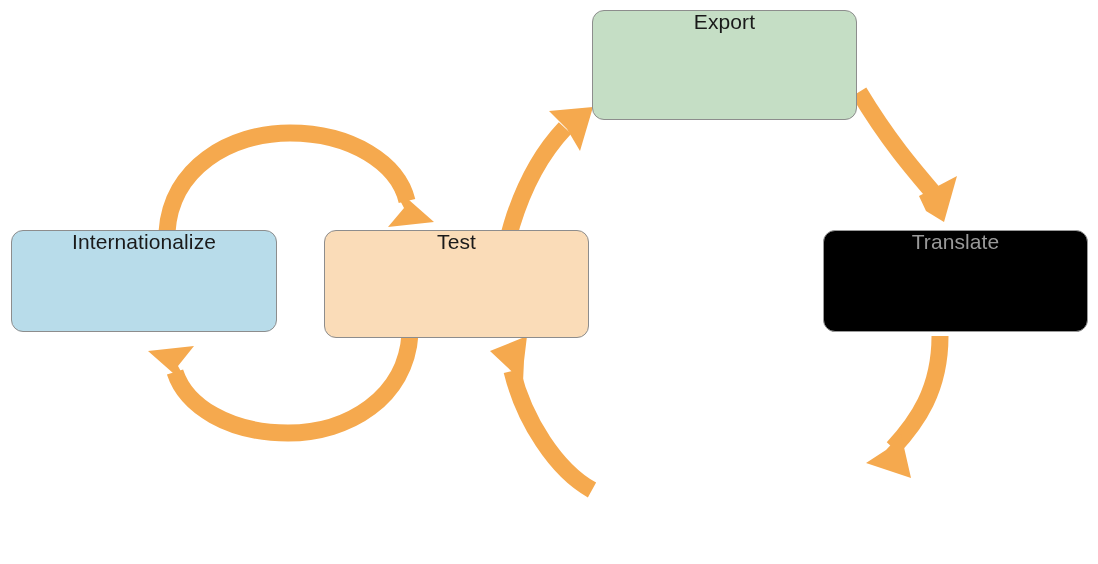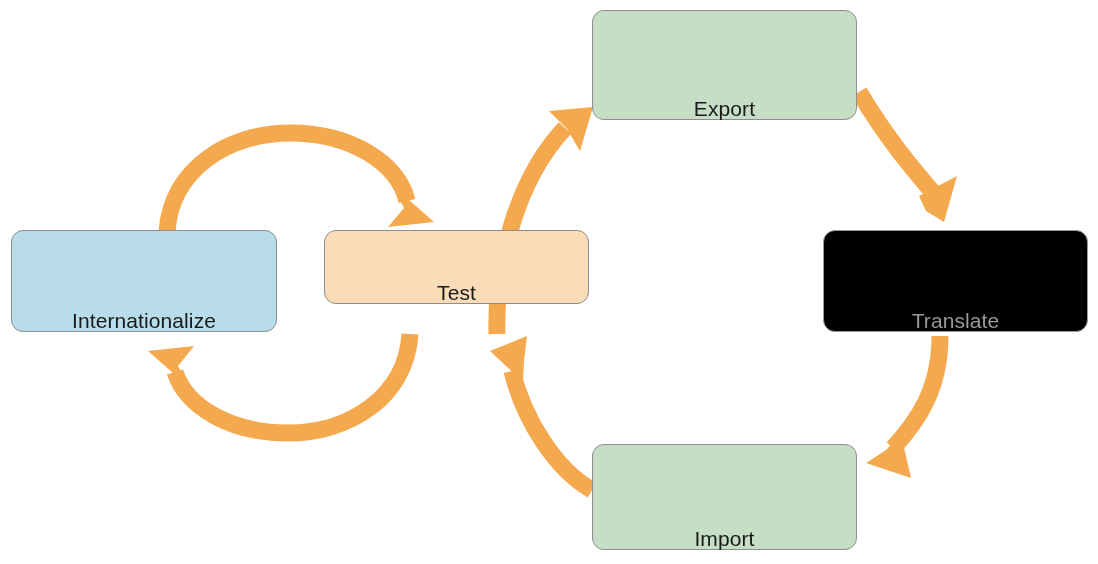--- a/index.html
+++ b/index.html
@@ -23,39 +23,39 @@
     top: 0;
     width: 1098px;
     height: 564px;
   }
   .node {
     position: absolute;
     box-sizing: border-box;
     border-radius: 12px;
     border: 1.4px solid #8d8d8d;
     display: flex;
-    align-items: flex-end;
+    align-items: flex-start;
     justify-content: center;
     font-size: 21px;
     font-weight: 400;
     letter-spacing: 0.1px;
     color: #1a1a1a;
     z-index: 5;
   }
   .node-label {
     display: block;
     line-height: 1;
     text-align: center;
   }
   #node-internationalize {
     left: 11px;  top: 230px;  width: 266px;  height: 102px;
     background: #b8dcea;
   }
   #node-test {
-    left: 324px; top: 230px;  width: 265px;  height: 74px;
+    left: 324px; top: 230px;  width: 265px;  height: 108px;
     background: #fadcb8;
   }
   #node-export {
     left: 592px; top: 10px;   width: 265px;  height: 110px;
     background: #c5dec5;
   }
   #node-translate {
     left: 823px; top: 230px;  width: 265px;  height: 102px;
     background: #000000;
     border-color: #9a9a9a;
@@ -121,17 +121,14 @@
   </div>
 
   <div class="node" id="node-export">
     <span class="node-label">Export</span>
   </div>
 
   <div class="node" id="node-translate">
     <span class="node-label">Translate</span>
   </div>
 
-  <div class="node" id="node-import">
-    <span class="node-label">Import</span>
-  </div>
 
 </div>
 
 </body></html>

